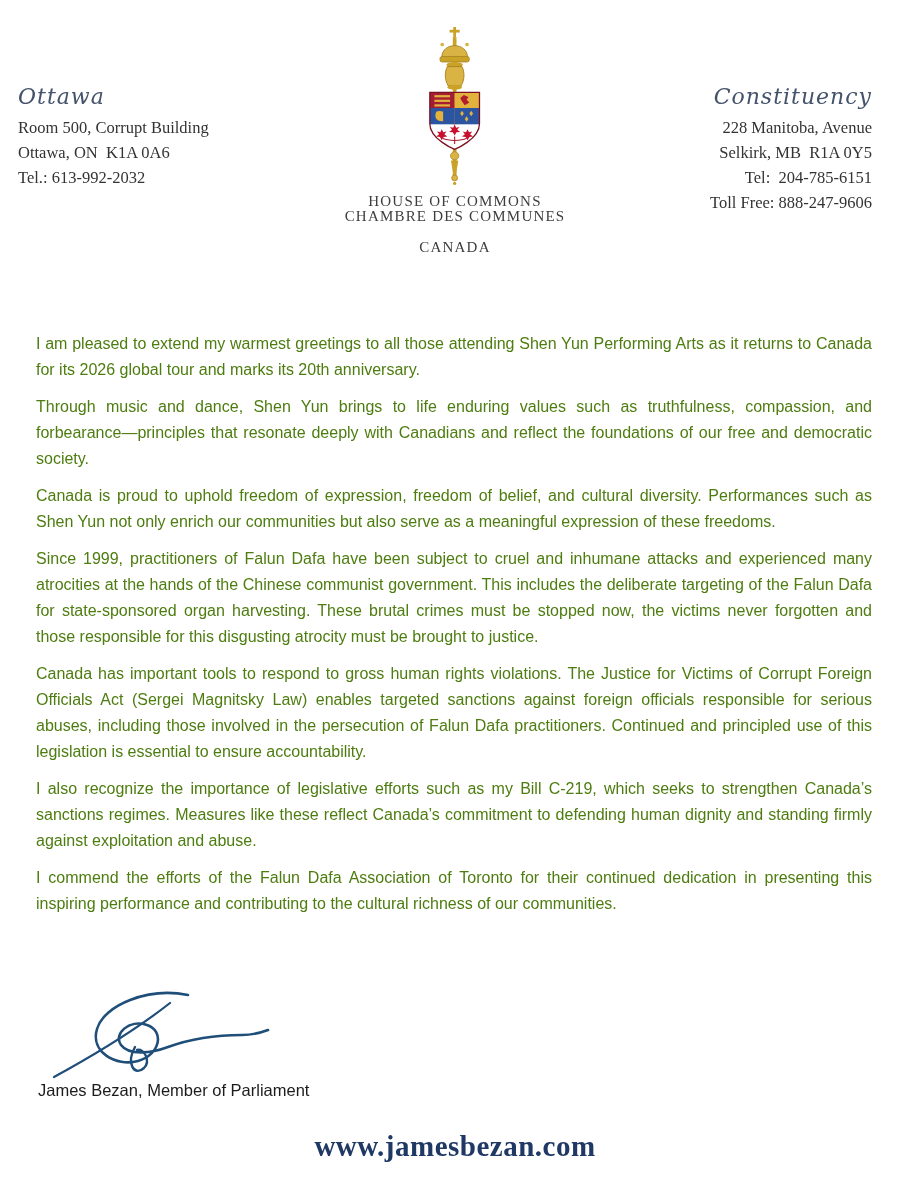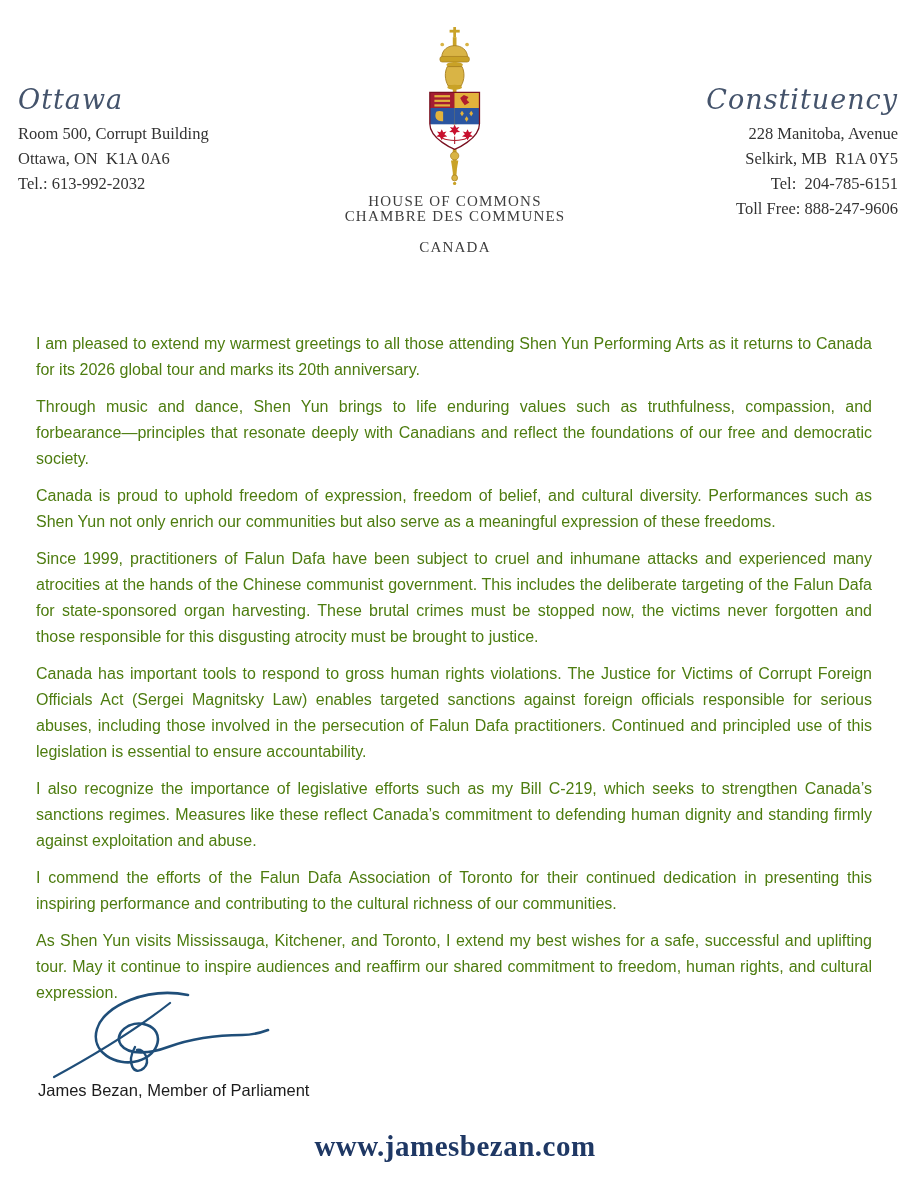--- a/index.html
+++ b/index.html
@@ -15,25 +15,25 @@
   }
 
   
   .office-block {
     position: absolute;
     top: 84px;
     font-family: "Liberation Serif", serif;
     color: #333333;
   }
   .office-left  { left: 18px;  text-align: left; }
-  .office-right { right: 12px; text-align: right; }
+  .office-right { right: 38px; text-align: right; }
   .office-title {
     font-family: "DejaVu Serif", serif;
     font-style: italic;
-    font-size: 27px;
+    font-size: 22px;
     color: #44536b;
     letter-spacing: 1px;
     margin-bottom: 6px;
   }
   .office-line {
     font-size: 16.5px;
     line-height: 25px;
     white-space: pre;
   }
 
@@ -203,21 +203,20 @@
 
 
   <div class="letter-body">
     <p>I am pleased to extend my warmest greetings to all those attending Shen Yun Performing Arts as it returns to Canada for its 2026 global tour and marks its 20th anniversary.</p>
     <p>Through music and dance, Shen Yun brings to life enduring values such as truthfulness, compassion, and forbearance—principles that resonate deeply with Canadians and reflect the foundations of our free and democratic society.</p>
     <p>Canada is proud to uphold freedom of expression, freedom of belief, and cultural diversity. Performances such as Shen Yun not only enrich our communities but also serve as a meaningful expression of these freedoms.</p>
     <p>Since 1999, practitioners of Falun Dafa have been subject to cruel and inhumane attacks and experienced many atrocities at the hands of the Chinese communist government. This includes the deliberate targeting of the Falun Dafa for state-sponsored organ harvesting. These brutal crimes must be stopped now, the victims never forgotten and those responsible for this disgusting atrocity must be brought to justice.</p>
     <p>Canada has important tools to respond to gross human rights violations. The Justice for Victims of Corrupt Foreign Officials Act (Sergei Magnitsky Law) enables targeted sanctions against foreign officials responsible for serious abuses, including those involved in the persecution of Falun Dafa practitioners. Continued and principled use of this legislation is essential to ensure accountability.</p>
     <p>I also recognize the importance of legislative efforts such as my Bill C-219, which seeks to strengthen Canada’s sanctions regimes. Measures like these reflect Canada’s commitment to defending human dignity and standing firmly against exploitation and abuse.</p>
     <p>I commend the efforts of the Falun Dafa Association of Toronto for their continued dedication in presenting this inspiring performance and contributing to the cultural richness of our communities.</p>
-    <p>As Shen Yun visits Mississauga, Kitchener, and Toronto, I extend my best wishes for a safe, successful and uplifting tour. May it continue to inspire audiences and reaffirm our shared commitment to freedom, human rights, and cultural expression.</p>
   </div>
 
   <div class="signature-area">
     <svg width="230" height="95" viewBox="0 0 230 95" aria-hidden="true" fill="none" stroke="#1f4e79" stroke-linecap="round">
       <path stroke-width="2.6" d="M148 10 C108 2 64 20 57 44 C50 67 76 82 98 76 C120 70 125 46 107 40 C89 34 73 49 81 60 C89 71 112 68 128 62 C150 54 176 50 202 50 C212 50 220 48 228 45"></path>
       <path stroke-width="2.2" d="M130 18 C102 40 58 68 14 92"></path>
       <path stroke-width="2.4" d="M95 62 C86 78 94 92 104 83 C111 76 104 63 97 65"></path>
     </svg>
   </div>
 

